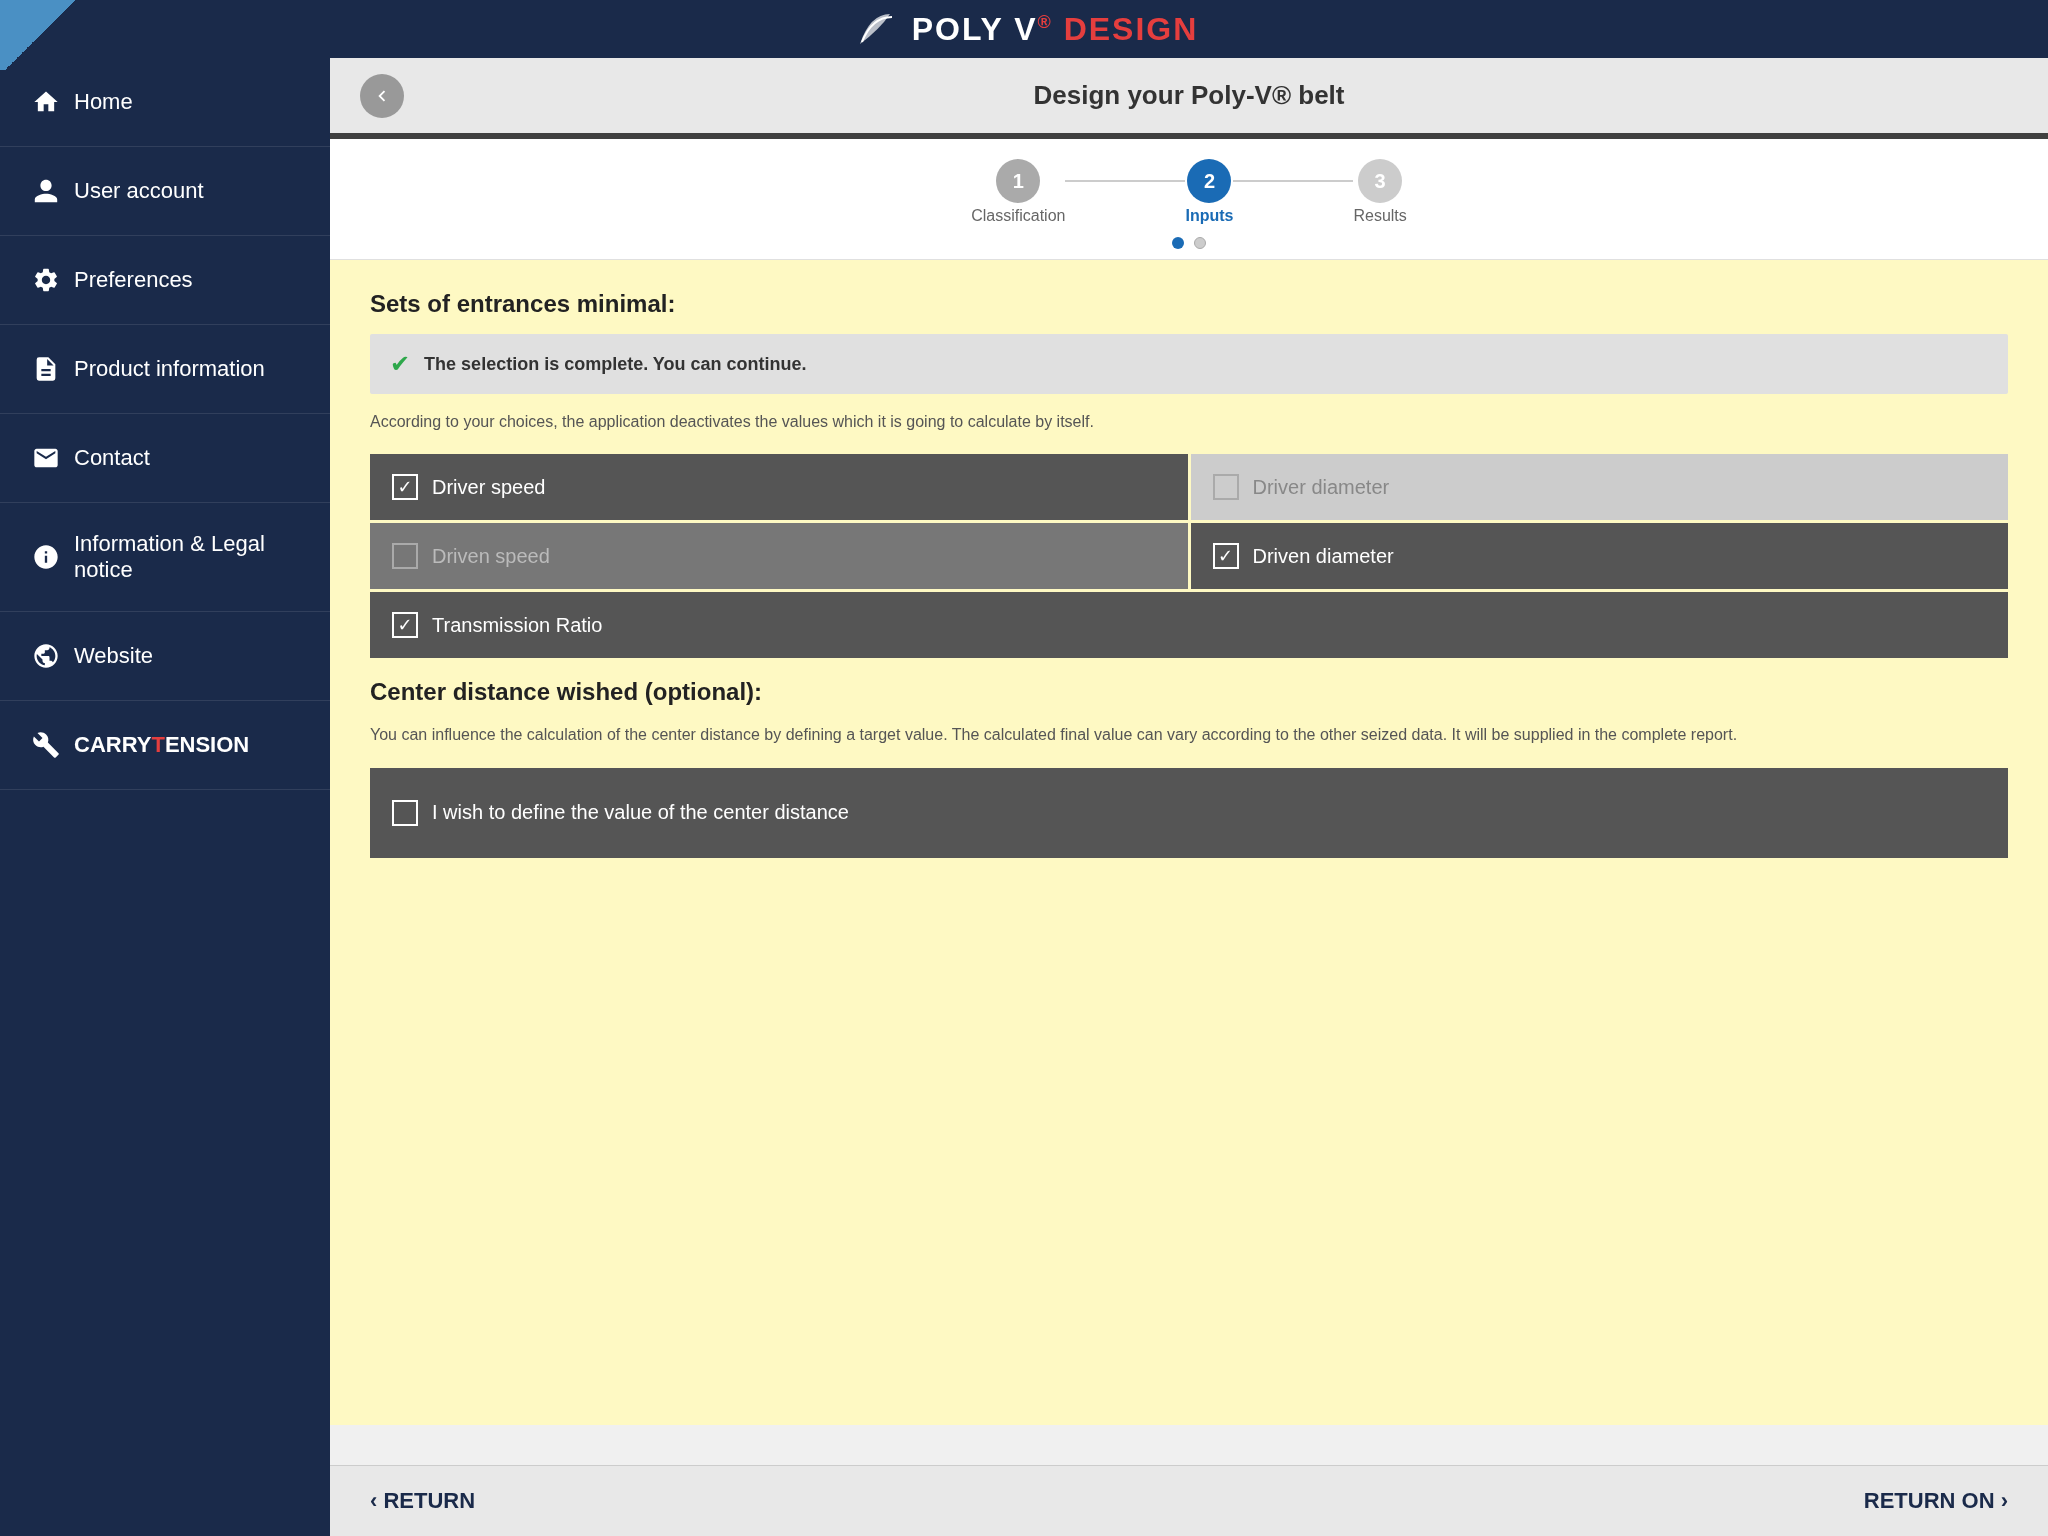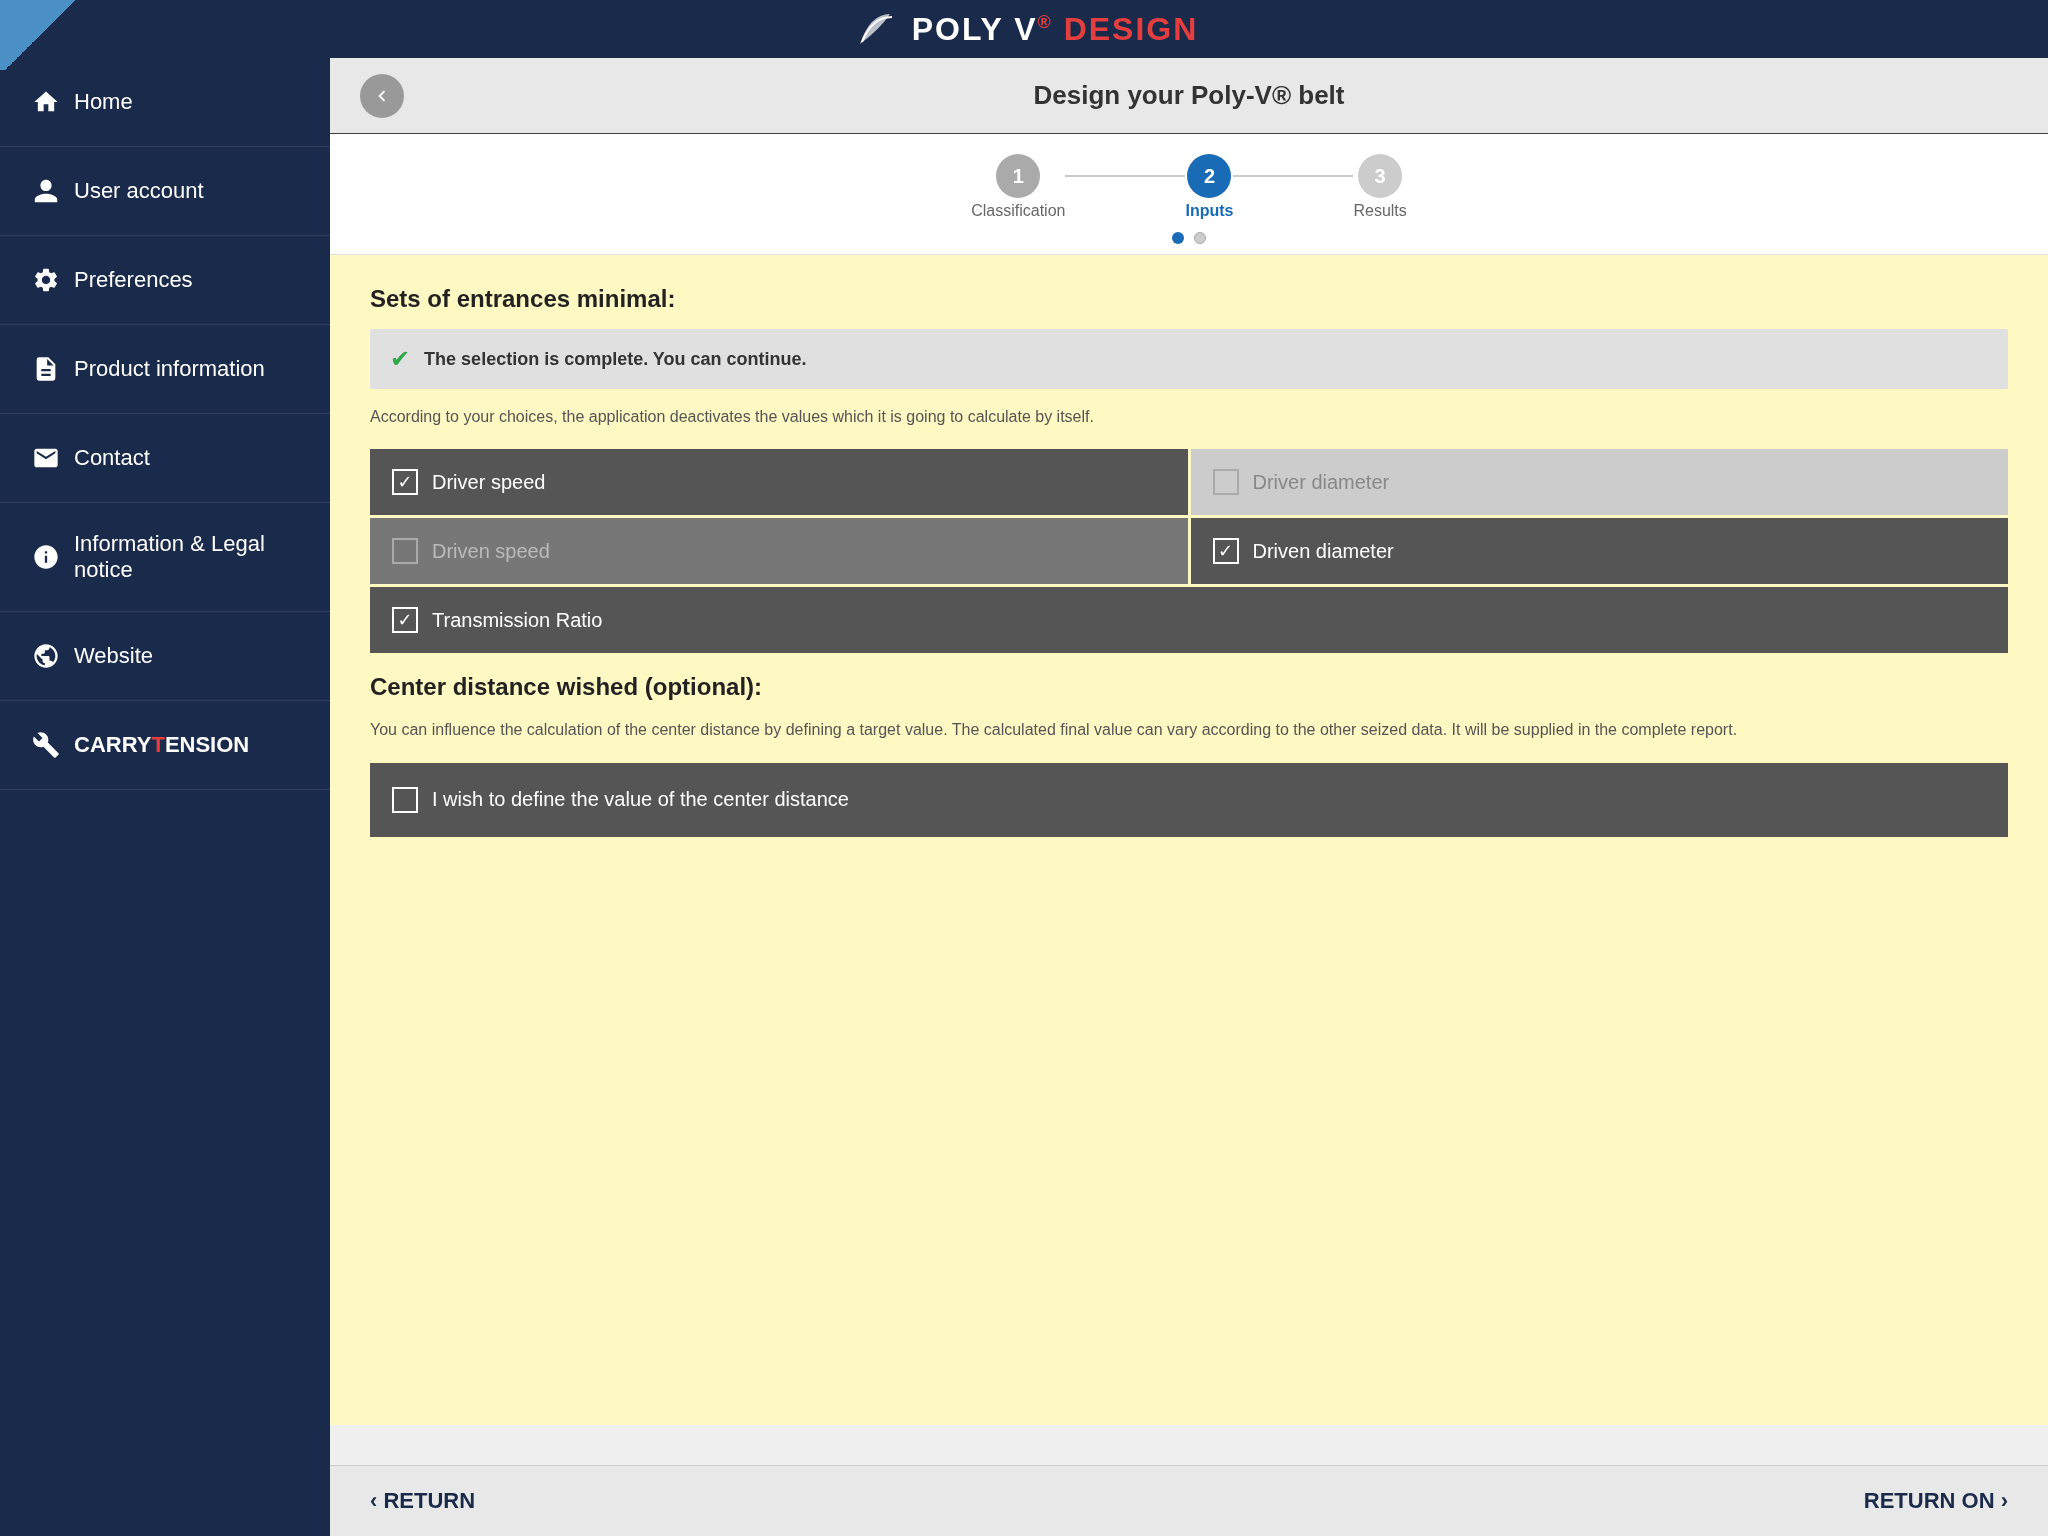--- a/index.html
+++ b/index.html
@@ -82,21 +82,21 @@
     }
 
     
     .sub-header {
       background-color: #e8e8e8;
       padding: 22px 38px;
       display: flex;
       align-items: center;
       justify-content: center;
       position: relative;
-      border-bottom: 1px solid #404040;
+      border-bottom: 6px solid #404040;
     }
     .back-btn {
       position: absolute;
       left: 30px;
       width: 44px;
       height: 44px;
       background-color: #999;
       border-radius: 50%;
       display: flex;
       align-items: center;
@@ -255,21 +255,21 @@
     .center-distance-section { margin-top: 20px; }
     .center-distance-desc {
       font-size: 16px;
       color: #555;
       margin-bottom: 20px;
       line-height: 1.6;
     }
 
     .define-checkbox-row {
       background-color: #555;
-      padding: 24px 22px;
+      padding: 32px 22px;
       display: flex;
       align-items: center;
       gap: 14px;
       font-size: 20px;
       color: white;
     }
     .define-cb-box {
       width: 26px;
       height: 26px;
       border: 2px solid white;

